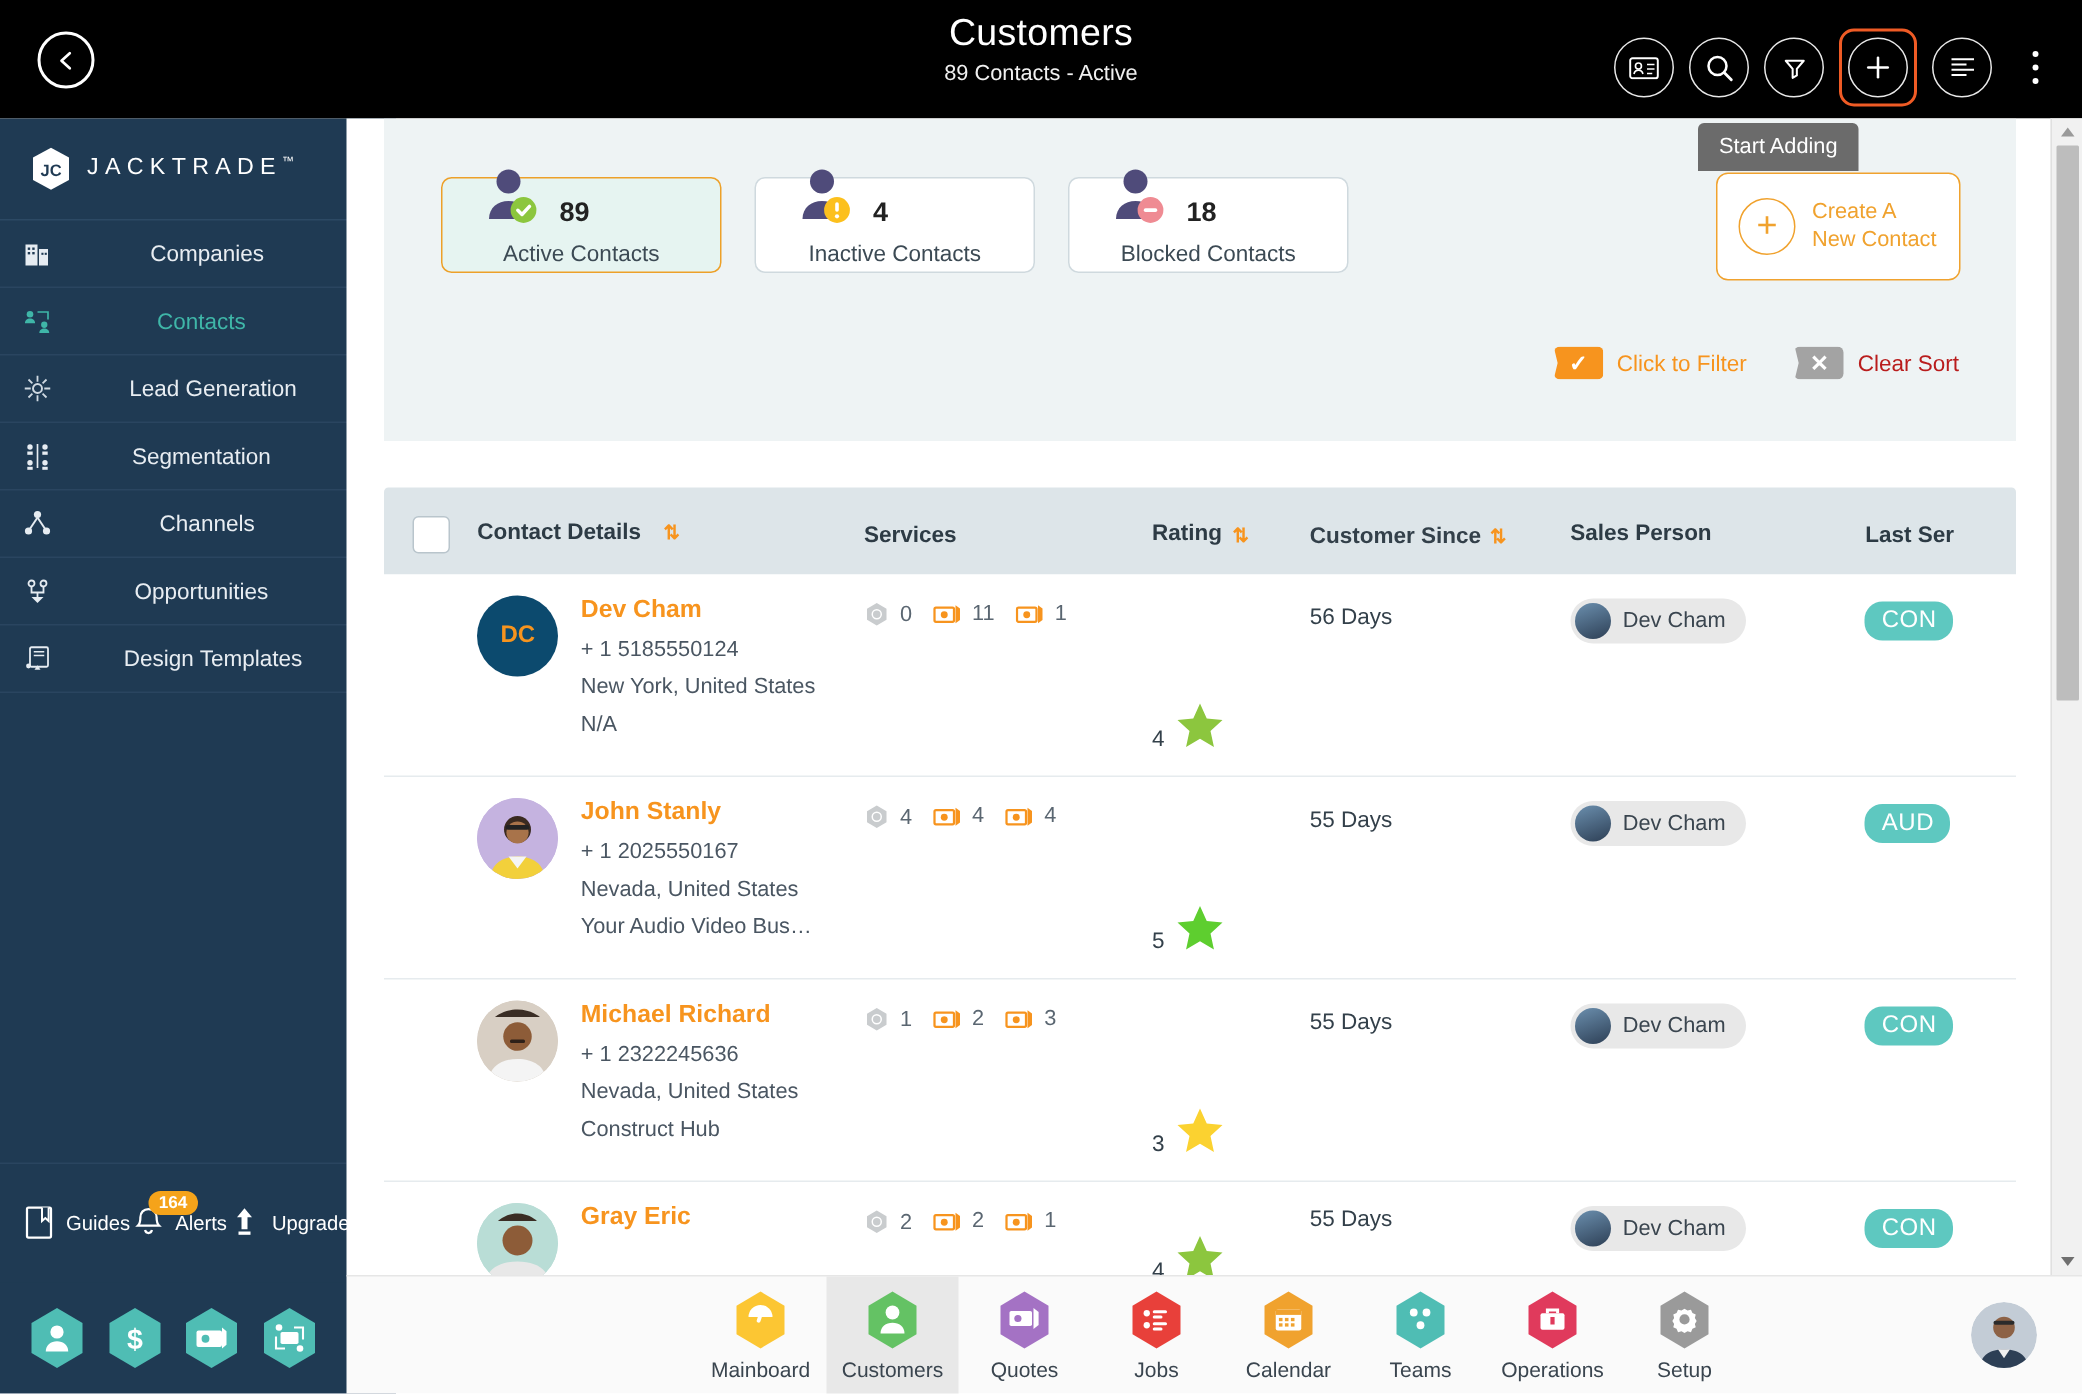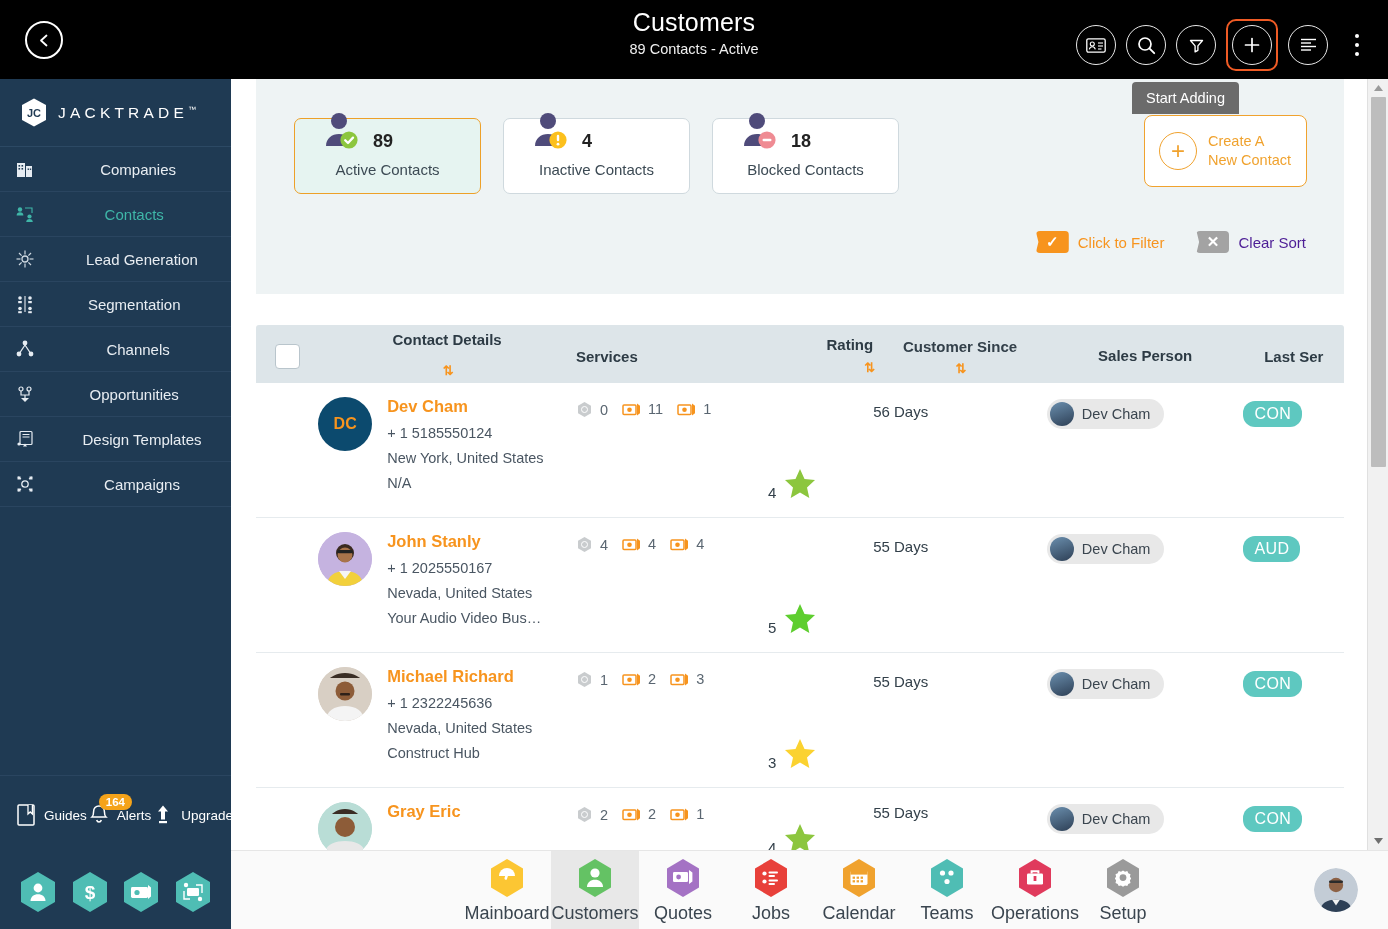--- a/index.html
+++ b/index.html
@@ -80,21 +80,21 @@
 
   
   .main { position: absolute; left: 231px; top: 79px; width: 1157px; height: 771px; background:#fff; overflow:hidden;}
 
   .summary {
     position: absolute; left: 25px; top: 0px; width: 1088px; height: 215px;
     background: #eef3f4;
   }
   .cards { position: absolute; left: 38px; top: 39px; display: flex; gap: 22px; }
   .card {
-    width: 187px; height: 76px; border: 1px solid #cfd9de; border-radius: 7px;
+    width: 187px; height: 64px; border: 1px solid #cfd9de; border-radius: 7px;
     background: #fff; position: relative; cursor: pointer;
   }
   .card.selected { border: 1.6px solid #eda028; background: #e6f4f1; }
   .card-top { display:flex; align-items:center; gap: 12px; padding: 6px 0 0 26px; height:38px;}
   .card-num { font-size: 18px; font-weight: 700; color: #222; }
   .card-label { text-align:center; font-size: 15px; color: #3c4a54; margin-top: 4px;}
   .person-ico { position: relative; width: 40px; height: 44px; margin-top:-18px;}
 
   .create-box {
     position: absolute; right: 37px; top: 36px; width: 163px; height: 72px;
@@ -110,29 +110,29 @@
   }
   .filter-row { position: absolute; right: 38px; top: 152px; display: flex; align-items: center; gap: 32px; }
   .fr-item { display:flex; align-items:center; gap: 9px; cursor:pointer; }
   .fr-chip { width: 33px; height: 22px; border-radius: 4px; display:flex; align-items:center;
              justify-content:center; color:#fff; font-size:15px; font-weight:700;
              clip-path: polygon(0 0, 100% 0, 100% 100%, 0 100%, 8% 50%); }
   .fr-chip.orange { background: #f7941e; }
   .fr-chip.gray { background: #a3a3a3; }
   .fr-label { font-size: 15px; }
   .fr-label.orange { color: #f7941e; }
-  .fr-label.gray { color: #4c1d95; }
+  .fr-label.gray { color: #b91c1c; }
 
   
   .table-wrap { position: absolute; left: 25px; top: 246px; width: 1088px; height: 525px; background:#fff;}
   .thead {
     height: 58px; background: #dde5e9; display: flex; align-items: center;
     border-radius: 3px 3px 0 0;
   }
-  .th { font-size: 15px; font-weight: 700; color: #2d3b45; display:flex; align-items:center; gap:6px;flex-direction:column;}
+  .th { font-size: 15px; font-weight: 700; color: #2d3b45; display:flex; align-items:center; gap:6px;}
   .sort-ico { color:#f7941e; font-size: 13px; letter-spacing:-2px; }
   .hdr-check { width: 25px; height: 25px; border: 1px solid #b9c5cc; border-radius: 4px; background:#fff; cursor:pointer;}
 
   .tbody { background:#fff; }
   .trow { display:flex; border-bottom: 1px solid #e6ebee; padding: 14px 0 16px 0; min-height: 135px; }
   .trow.last { min-height: 50px; border-bottom: none; overflow:hidden;}
   .c-check { width: 68px; display:flex; justify-content:center; padding-top:4px;}
   .c-contact { width: 282px; display:flex; gap: 15px; }
   .avatar { width: 54px; height: 54px; border-radius: 50%; overflow:hidden; flex-shrink:0;
             display:flex; align-items:center; justify-content:center; font-size:16px; font-weight:600;}
@@ -159,21 +159,21 @@
   .sb-thumb { position:absolute; top: 18px; left: 3px; width: 15px; height: 370px; background: #bdbdbd; border-radius:1px; cursor:pointer;}
   .sb-arrow.down { position:absolute; bottom: 0; left: 0; }
 
   
   .bottomnav { position: absolute; left: 231px; bottom: 0; width: 1157px; height: 79px;
                background: #fafafa; border-top: 1px solid #e6e6e6; display:flex; align-items:center;}
   .bn-items { display:flex; align-items:flex-start; margin-left: 232px; gap: 0px; }
   .bn-item { width: 88px; height: 79px; display:flex; flex-direction:column; align-items:center;
              justify-content:center; gap: 4px; cursor:pointer;}
   .bn-item.active { background: #e8e8e8; }
-  .bn-label { font-size: 18px; color: #3a454f; }
+  .bn-label { font-size: 14px; color: #3a454f; }
   .bn-avatar { position:absolute; right: 30px; width: 44px; height: 44px; border-radius:50%; overflow:hidden; cursor:pointer;}
 </style>
 </head>
 <body>
 
 <div class="app">
 
   <div class="topbar">
     <div class="back-btn">
       <svg width="13" height="13" viewBox="0 0 13 13">
@@ -338,34 +338,20 @@
               <rect x="5" y="2.5" width="12" height="13" rx="1" fill="none" stroke="#e6ecf2" stroke-width="1.2"></rect>
               <line x1="7.5" y1="5.5" x2="14.5" y2="5.5" stroke="#e6ecf2" stroke-width="1"></line>
               <line x1="7.5" y1="8" x2="14.5" y2="8" stroke="#e6ecf2" stroke-width="1"></line>
               <circle cx="4" cy="15" r="1.6" fill="#e6ecf2"></circle>
               <path d="M8 17.5l2-3 2 3z" fill="#e6ecf2"></path>
             </svg>
           </span>
         <span class="ni-label">Design Templates</span>
         <span class="ni-count"></span>
       </div>
-      <div class="nav-item">
-        <span class="nav-ico">
-            <svg width="20" height="20" viewBox="0 0 20 20">
-              <circle cx="10" cy="10" r="3.2" fill="none" stroke="#e6ecf2" stroke-width="1.3"></circle>
-              <path d="M3 3l3 2M17 3l-3 2M3 17l3-2M17 17l-3-2" stroke="#e6ecf2" stroke-width="1.2"></path>
-              <rect x="2.5" y="2.5" width="3" height="3" fill="#e6ecf2"></rect>
-              <rect x="14.5" y="2.5" width="3" height="3" fill="#e6ecf2"></rect>
-              <rect x="2.5" y="14.5" width="3" height="3" fill="#e6ecf2"></rect>
-              <rect x="14.5" y="14.5" width="3" height="3" fill="#e6ecf2"></rect>
-            </svg>
-          </span>
-        <span class="ni-label">Campaigns</span>
-        <span class="ni-count"></span>
-      </div>
     </div>
 
     <div class="side-bottom">
       <div class="sb-item">
         <svg width="24" height="26" viewBox="0 0 24 26">
             <rect x="4" y="2" width="16" height="20" rx="1" fill="none" stroke="#fff" stroke-width="1.5"></rect>
             <path d="M14 2v9l2.2-2 2.2 2V2" fill="#1f3a53" stroke="#fff" stroke-width="1.3"></path>
           </svg>
         <span class="sb-label">Guides</span>
       </div>

